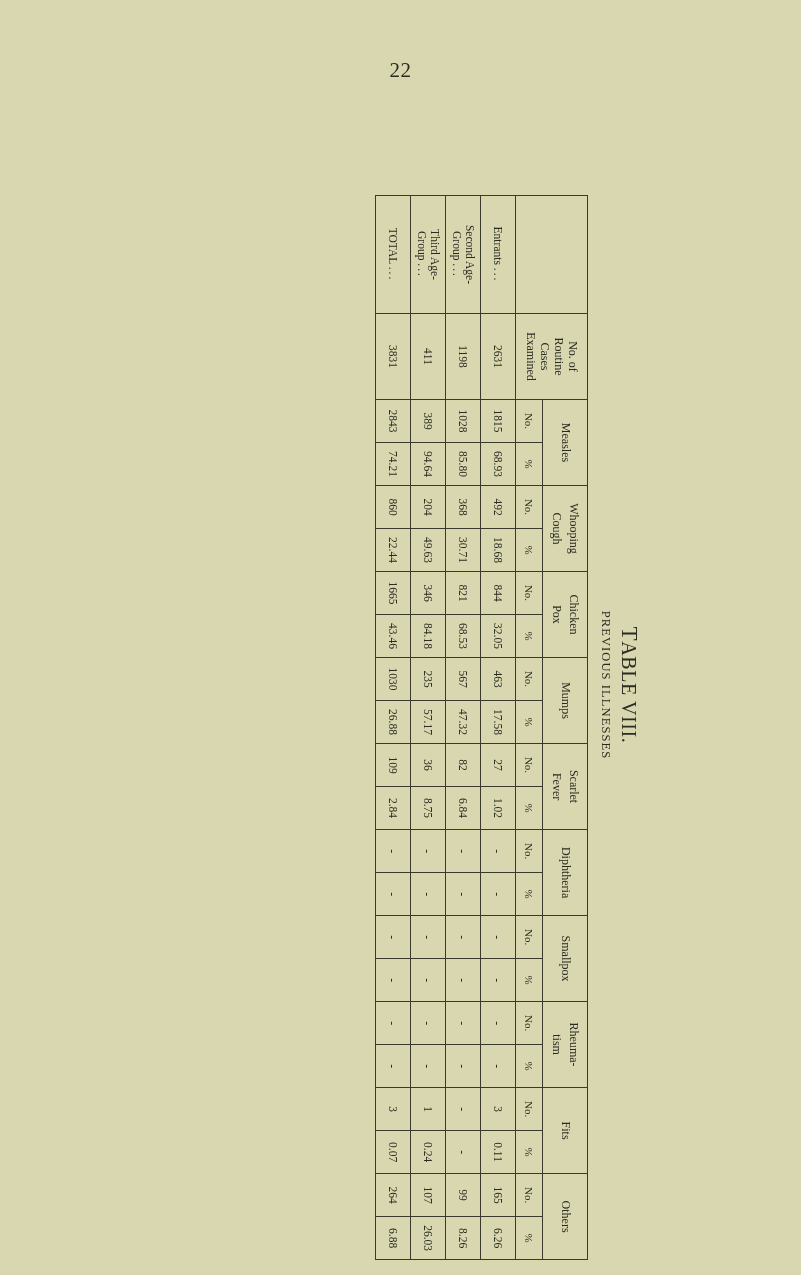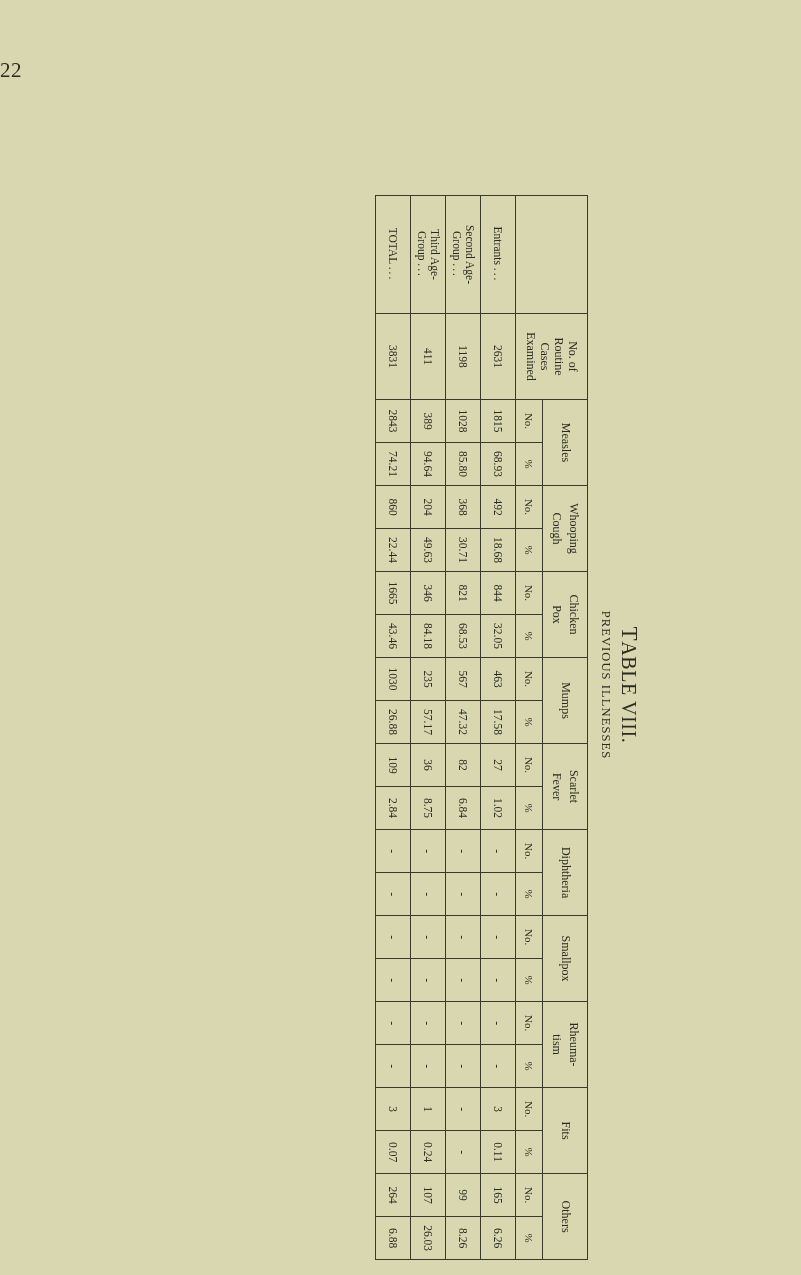--- a/index.html
+++ b/index.html
@@ -13,20 +13,21 @@
     font-family: "Liberation Serif", serif;
     color: #2b2b22;
     position: relative;
     overflow: hidden;
   }
   .page-number {
     position: absolute;
     top: 58px;
     left: 0;
     width: 801px;
+    text-align: center;
     font-size: 21px;
     font-family: "Liberation Serif", serif;
     letter-spacing: 0.5px;
   }
 
   
   .rot-wrap {
     position: absolute;
     top: 195px;
     left: 138px;

